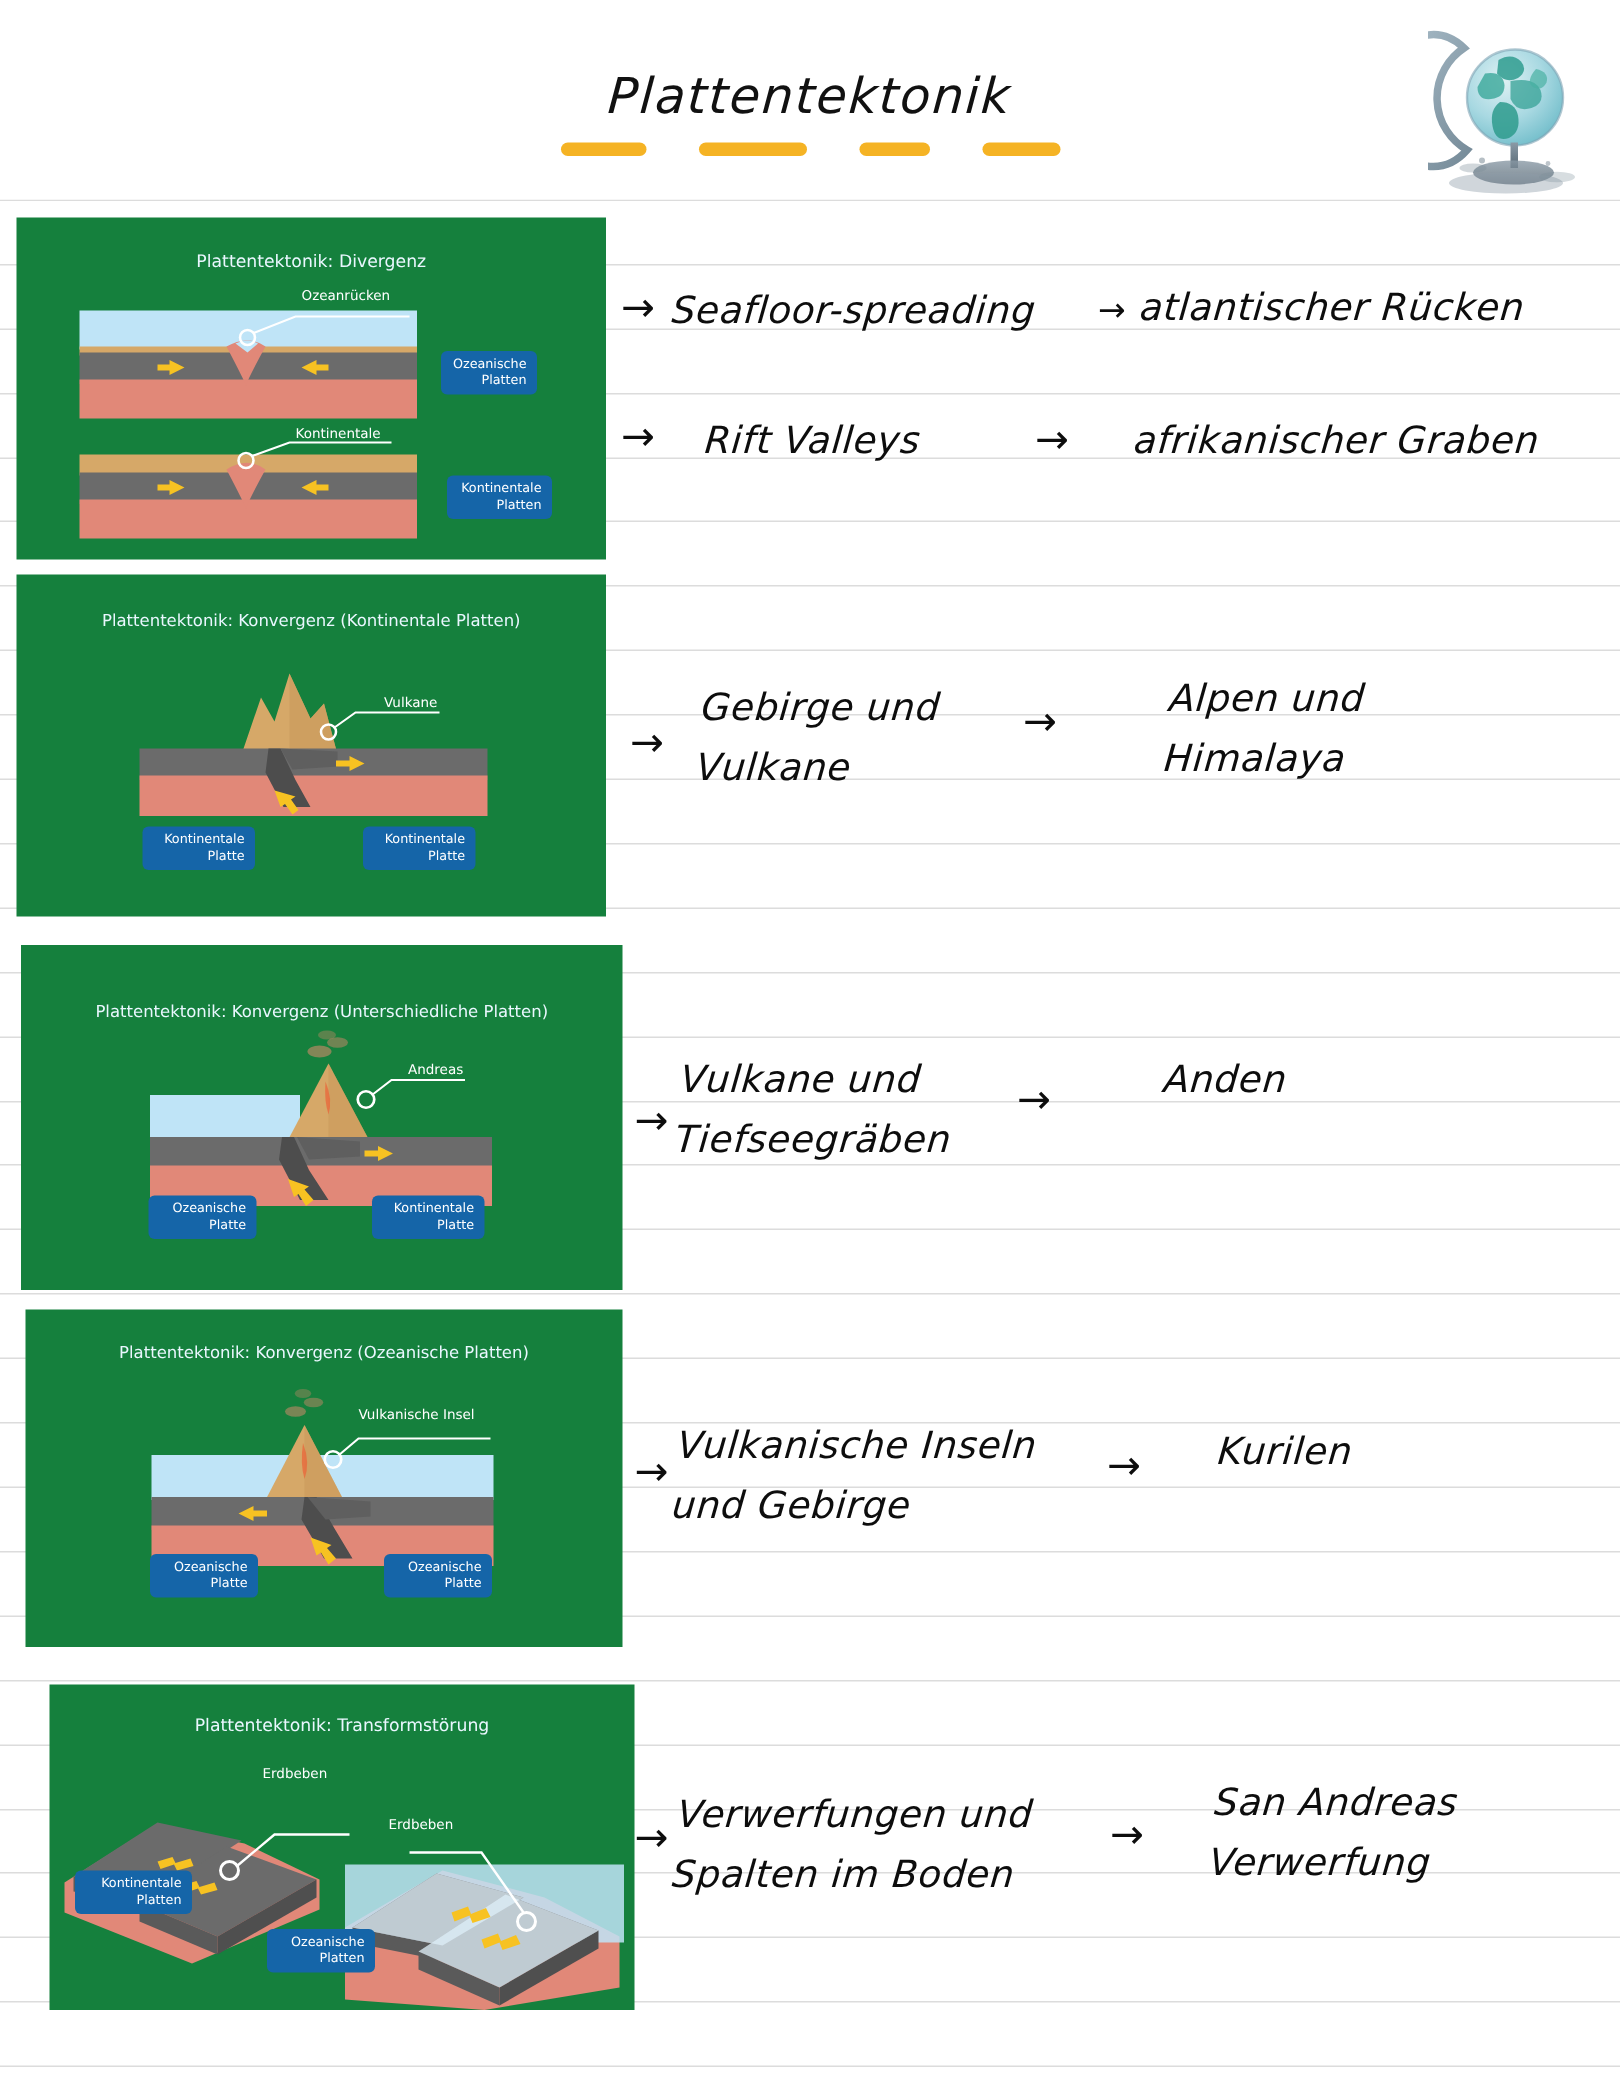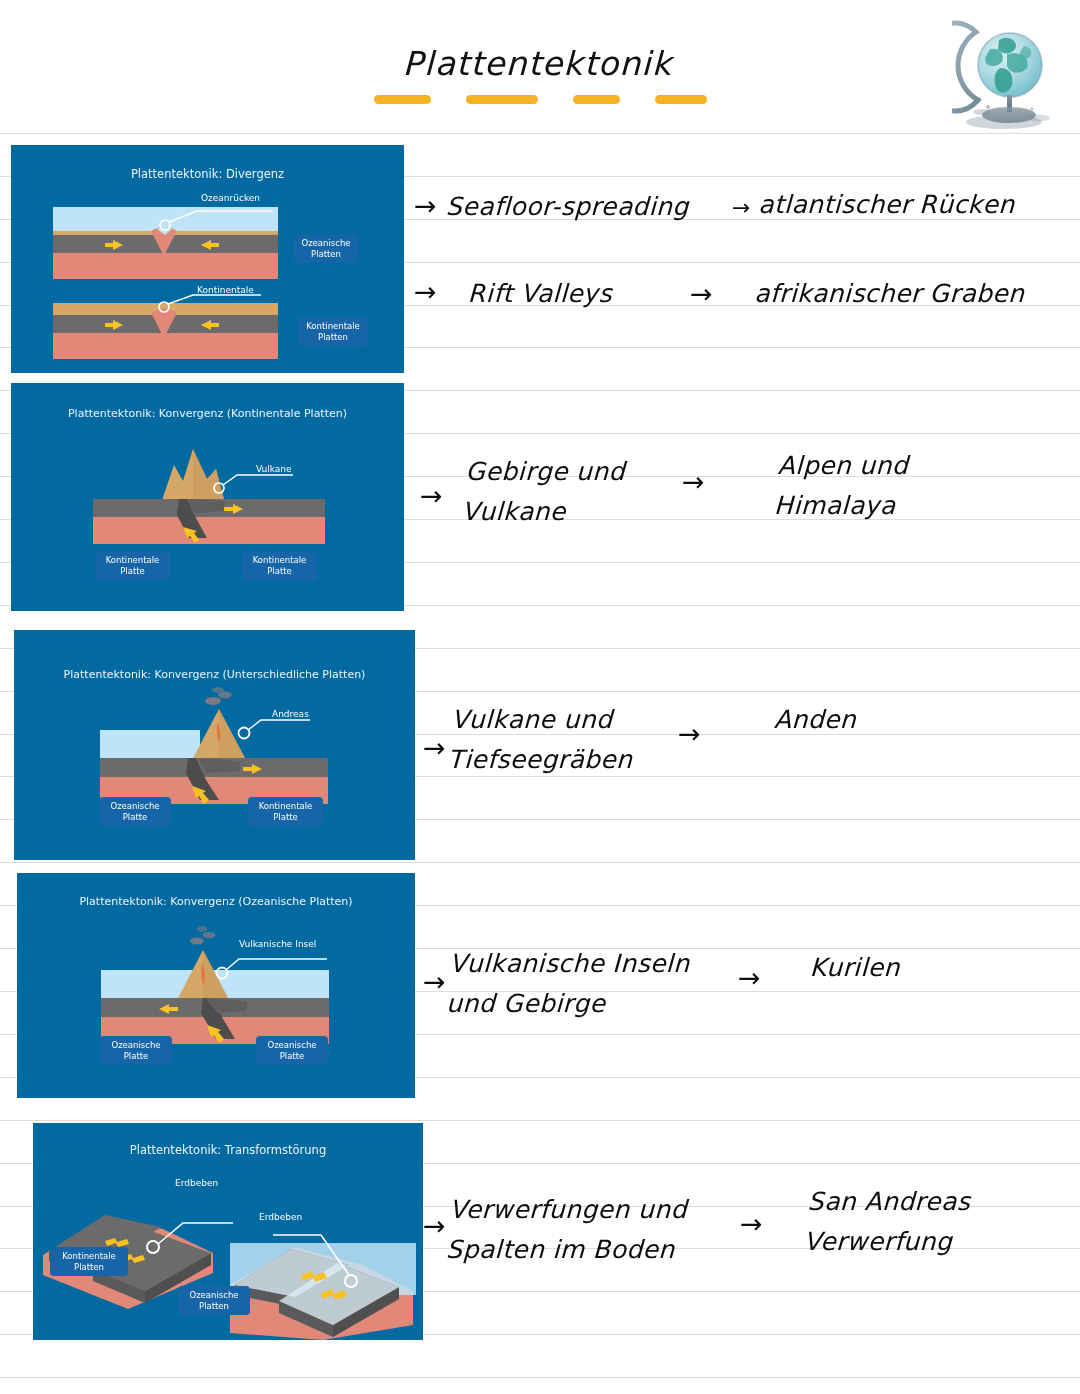--- a/index.html
+++ b/index.html
@@ -59,39 +59,39 @@
 
   #globe-badge {
     position: absolute;
     top: 12px; left: 952px;
     width: 112px; height: 120px;
   }
 
   
   .card {
     position: absolute;
-    background: #0369a1;
+    background: #15803d;
     z-index: 2;
   }
   .card-title {
     position: absolute;
     left: 0; right: 0;
     text-align: center;
     color: #eaf7ff;
     font-size: 11.5px;
     font-weight: 400;
     font-family: "DejaVu Sans", sans-serif;
   }
   .plate-tag {
     position: absolute;
     background: #1565a8;
     color: #fff;
     font-size: 8.5px;
     line-height: 1.25;
-    text-align: center;
+    text-align: right;
     padding: 4px 7px;
     border-radius: 4px;
     font-family: "DejaVu Sans", sans-serif;
     white-space: pre-line;
   }
   .callout-label {
     position: absolute;
     color: #ffffff;
     font-size: 9px;
     font-family: "DejaVu Sans", sans-serif;

